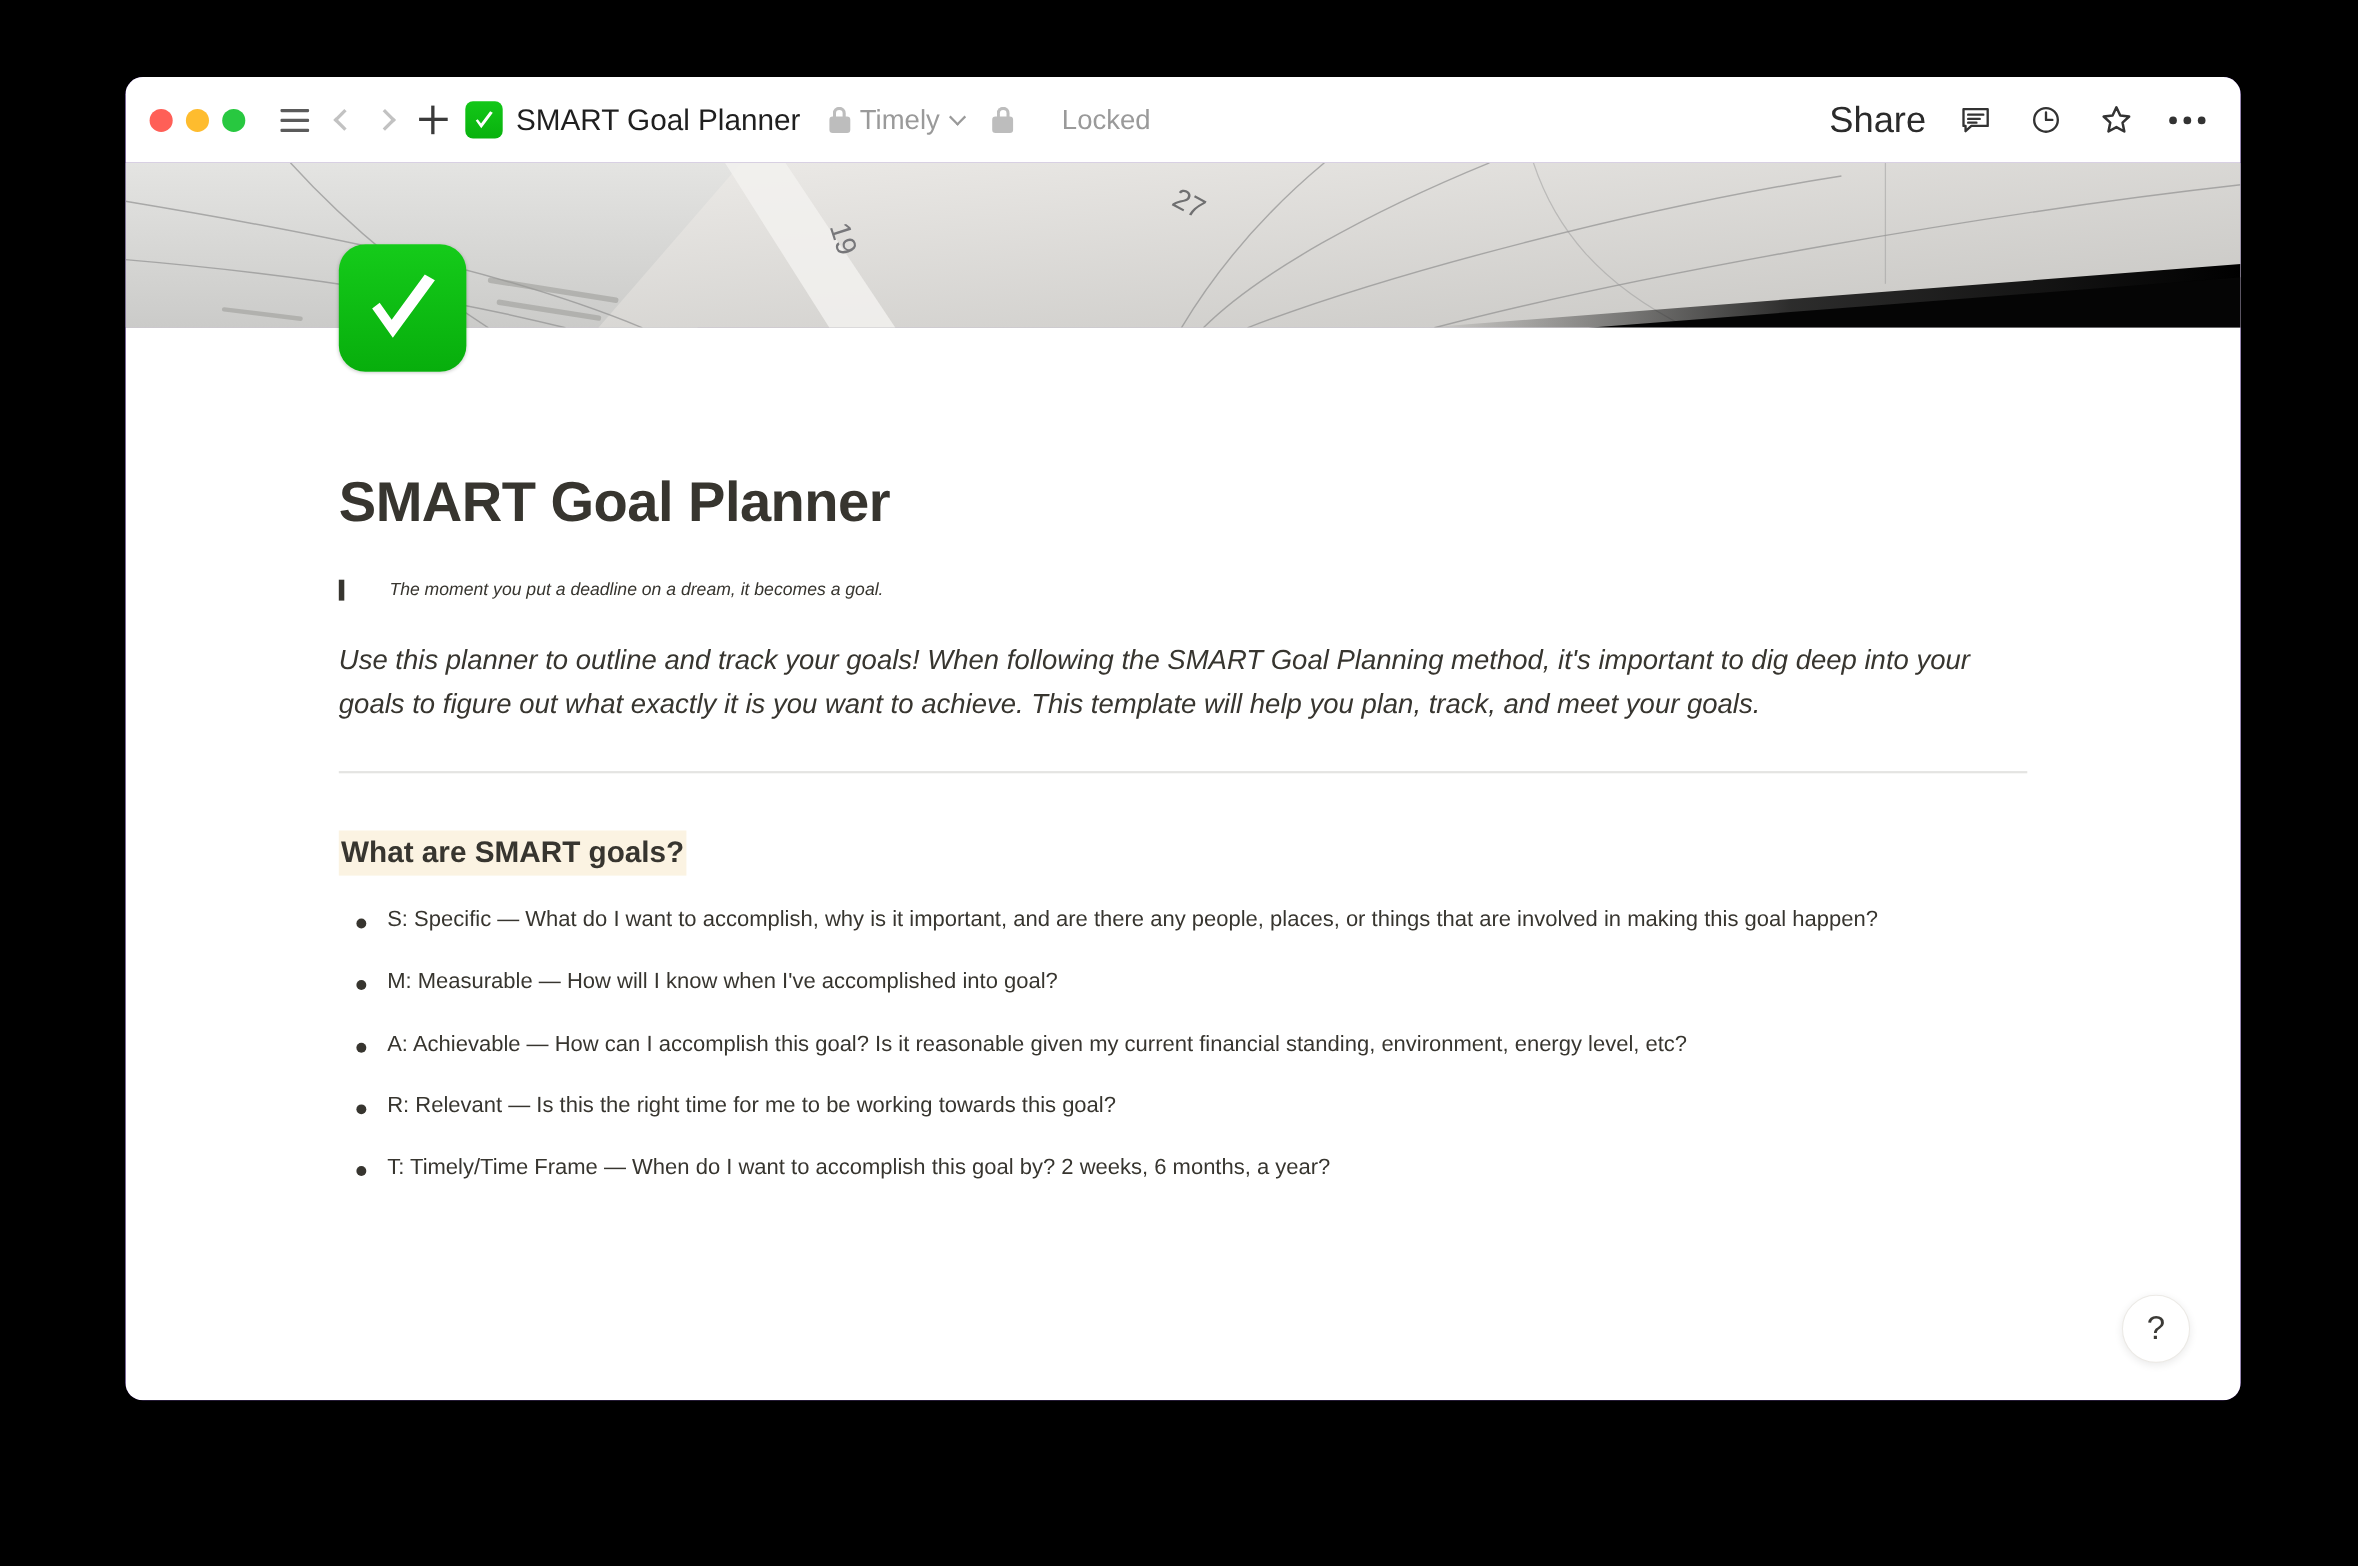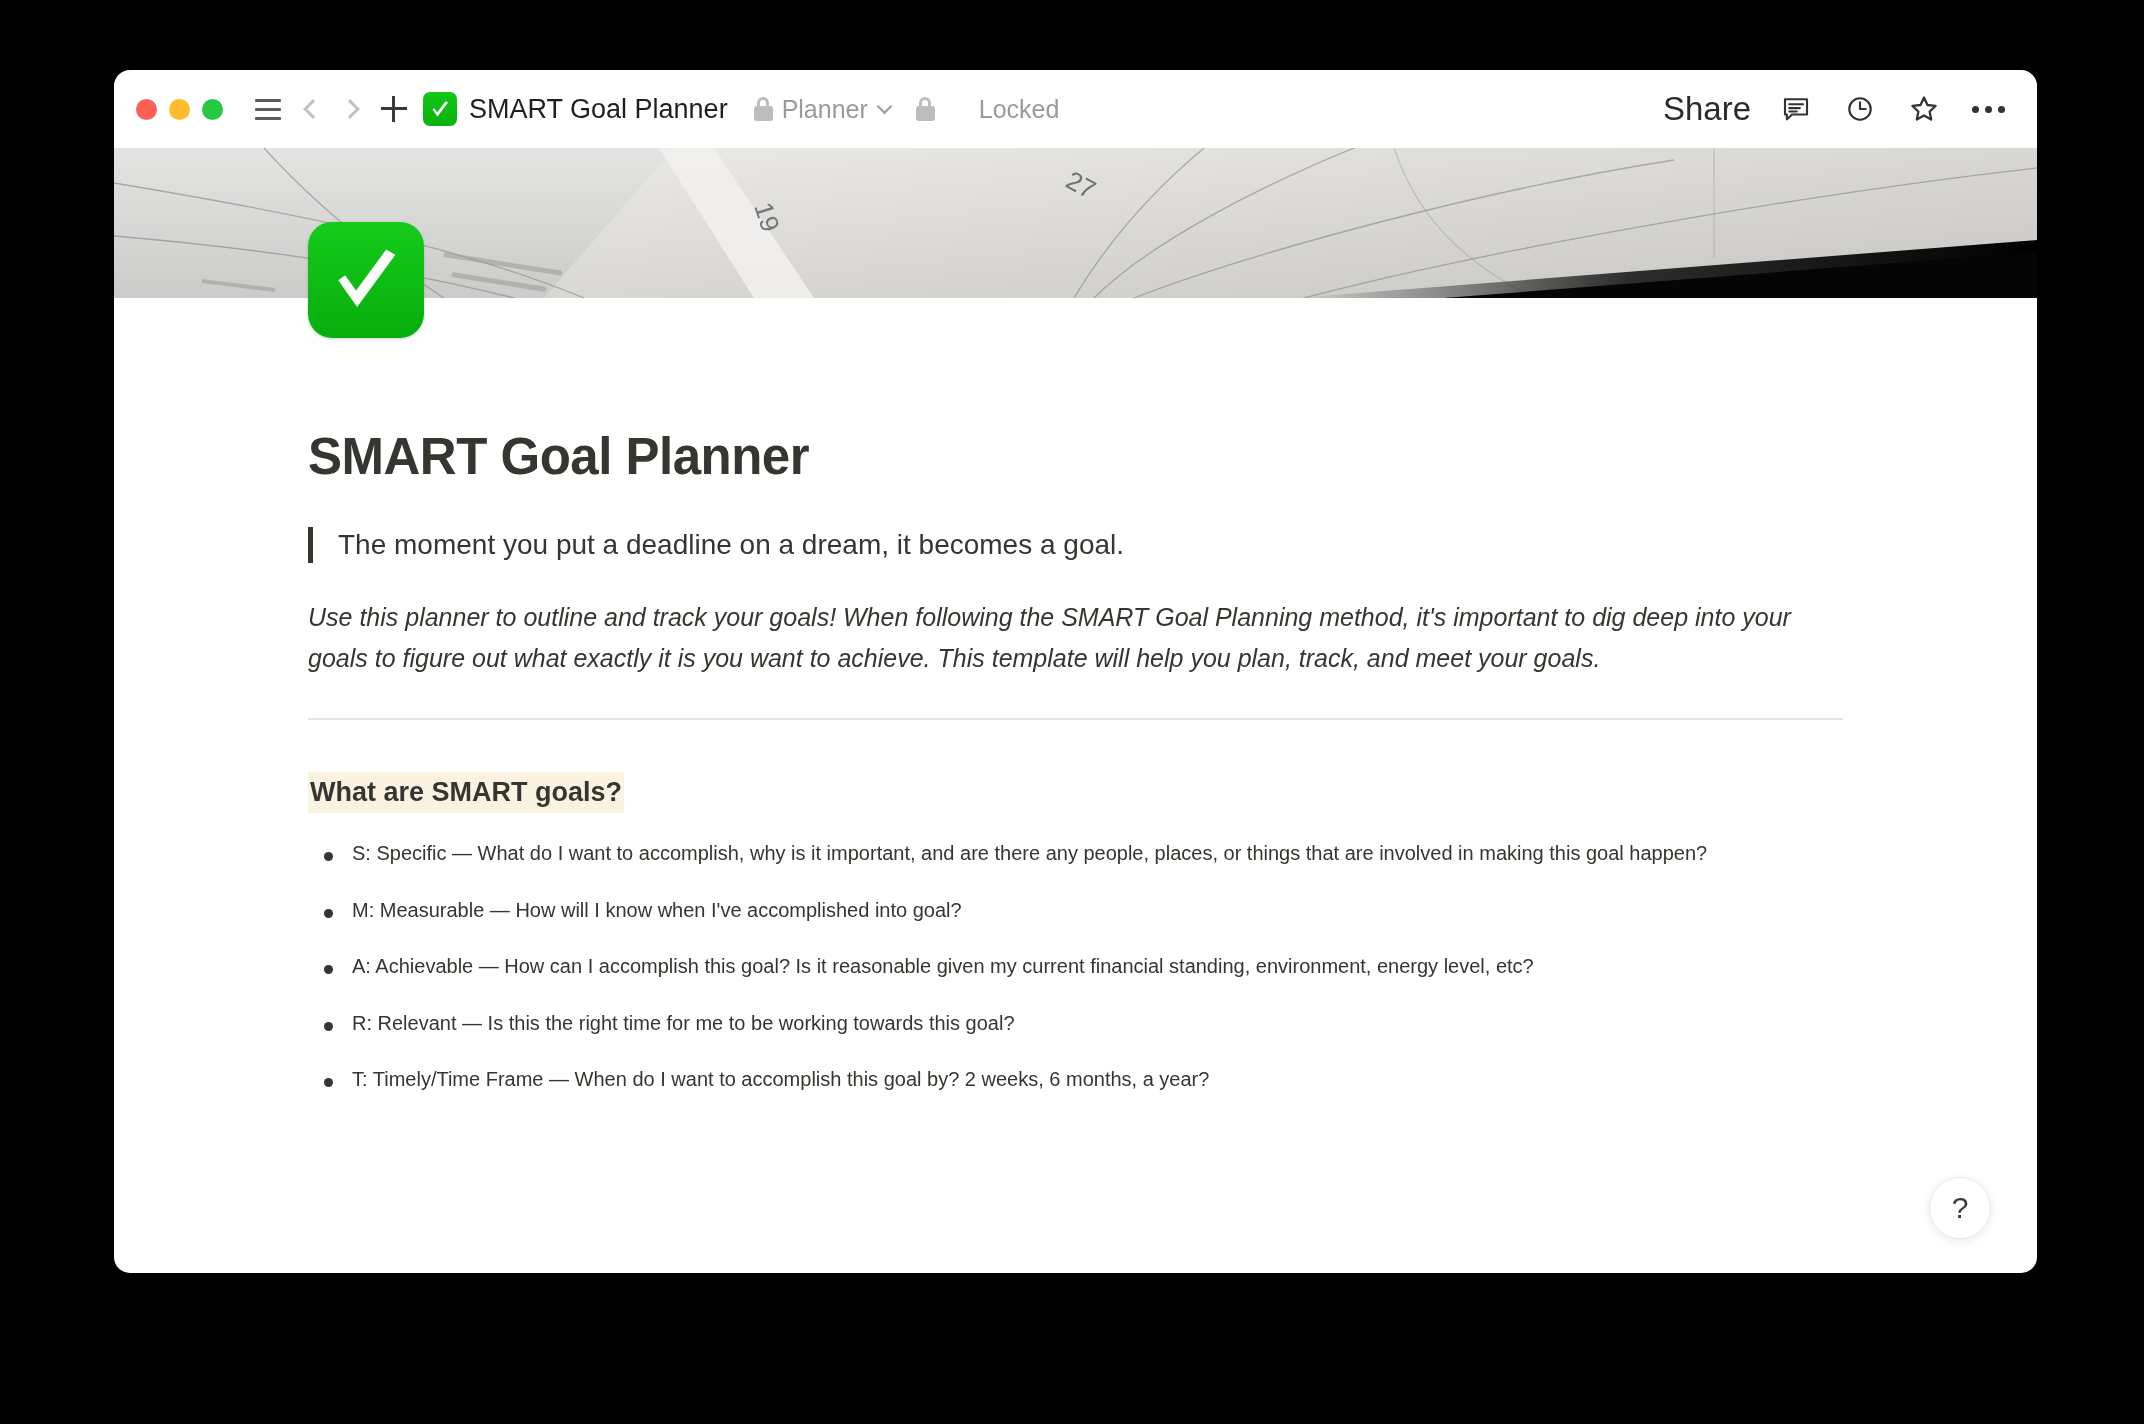--- a/index.html
+++ b/index.html
@@ -131,22 +131,22 @@
     box-shadow: 0 1px 3px rgba(0,0,0,.18);
   }
   .page-icon svg { display: block; }
 
   h1.page-title {
     font-size: 51px; font-weight: bold; color: #37352f;
     letter-spacing: -0.5px; padding-top: 130px; line-height: 1.15;
   }
 
   .quote {
-    margin-top: 38px; padding-left: 30px; position: relative;
-    font-size: 28px; color: #37352f; line-height: 1.45;
+    margin-top: 38px; padding-left: 46px; position: relative;
+    font-size: 16px; font-style: italic; color: #37352f; line-height: 1.45;
   }
   .quote::before {
     content: ""; position: absolute; left: 0; top: 2px; bottom: 2px;
     width: 5px; background: #37352f;
   }
 
   p.intro {
     margin-top: 32px; font-size: 25px; color: #37352f;
     line-height: 1.62; max-width: 1540px; font-style: italic;
   }
@@ -220,21 +220,21 @@
       </svg>
     </div>
 
     <div class="doc-title">SMART Goal Planner</div>
 
     <div class="meta-chip">
       <span class="lock-icon">
         <span class="shackle"></span>
           <span class="body"></span>
       </span>
-      <span>Planner</span>
+      <span>Timely</span>
       <span class="chev-down"></span>
     </div>
 
     <div class="meta-chip static">
       <span class="lock-icon">
         <span class="shackle"></span>
           <span class="body"></span>
       </span>
       <span>Locked</span>
     </div>

